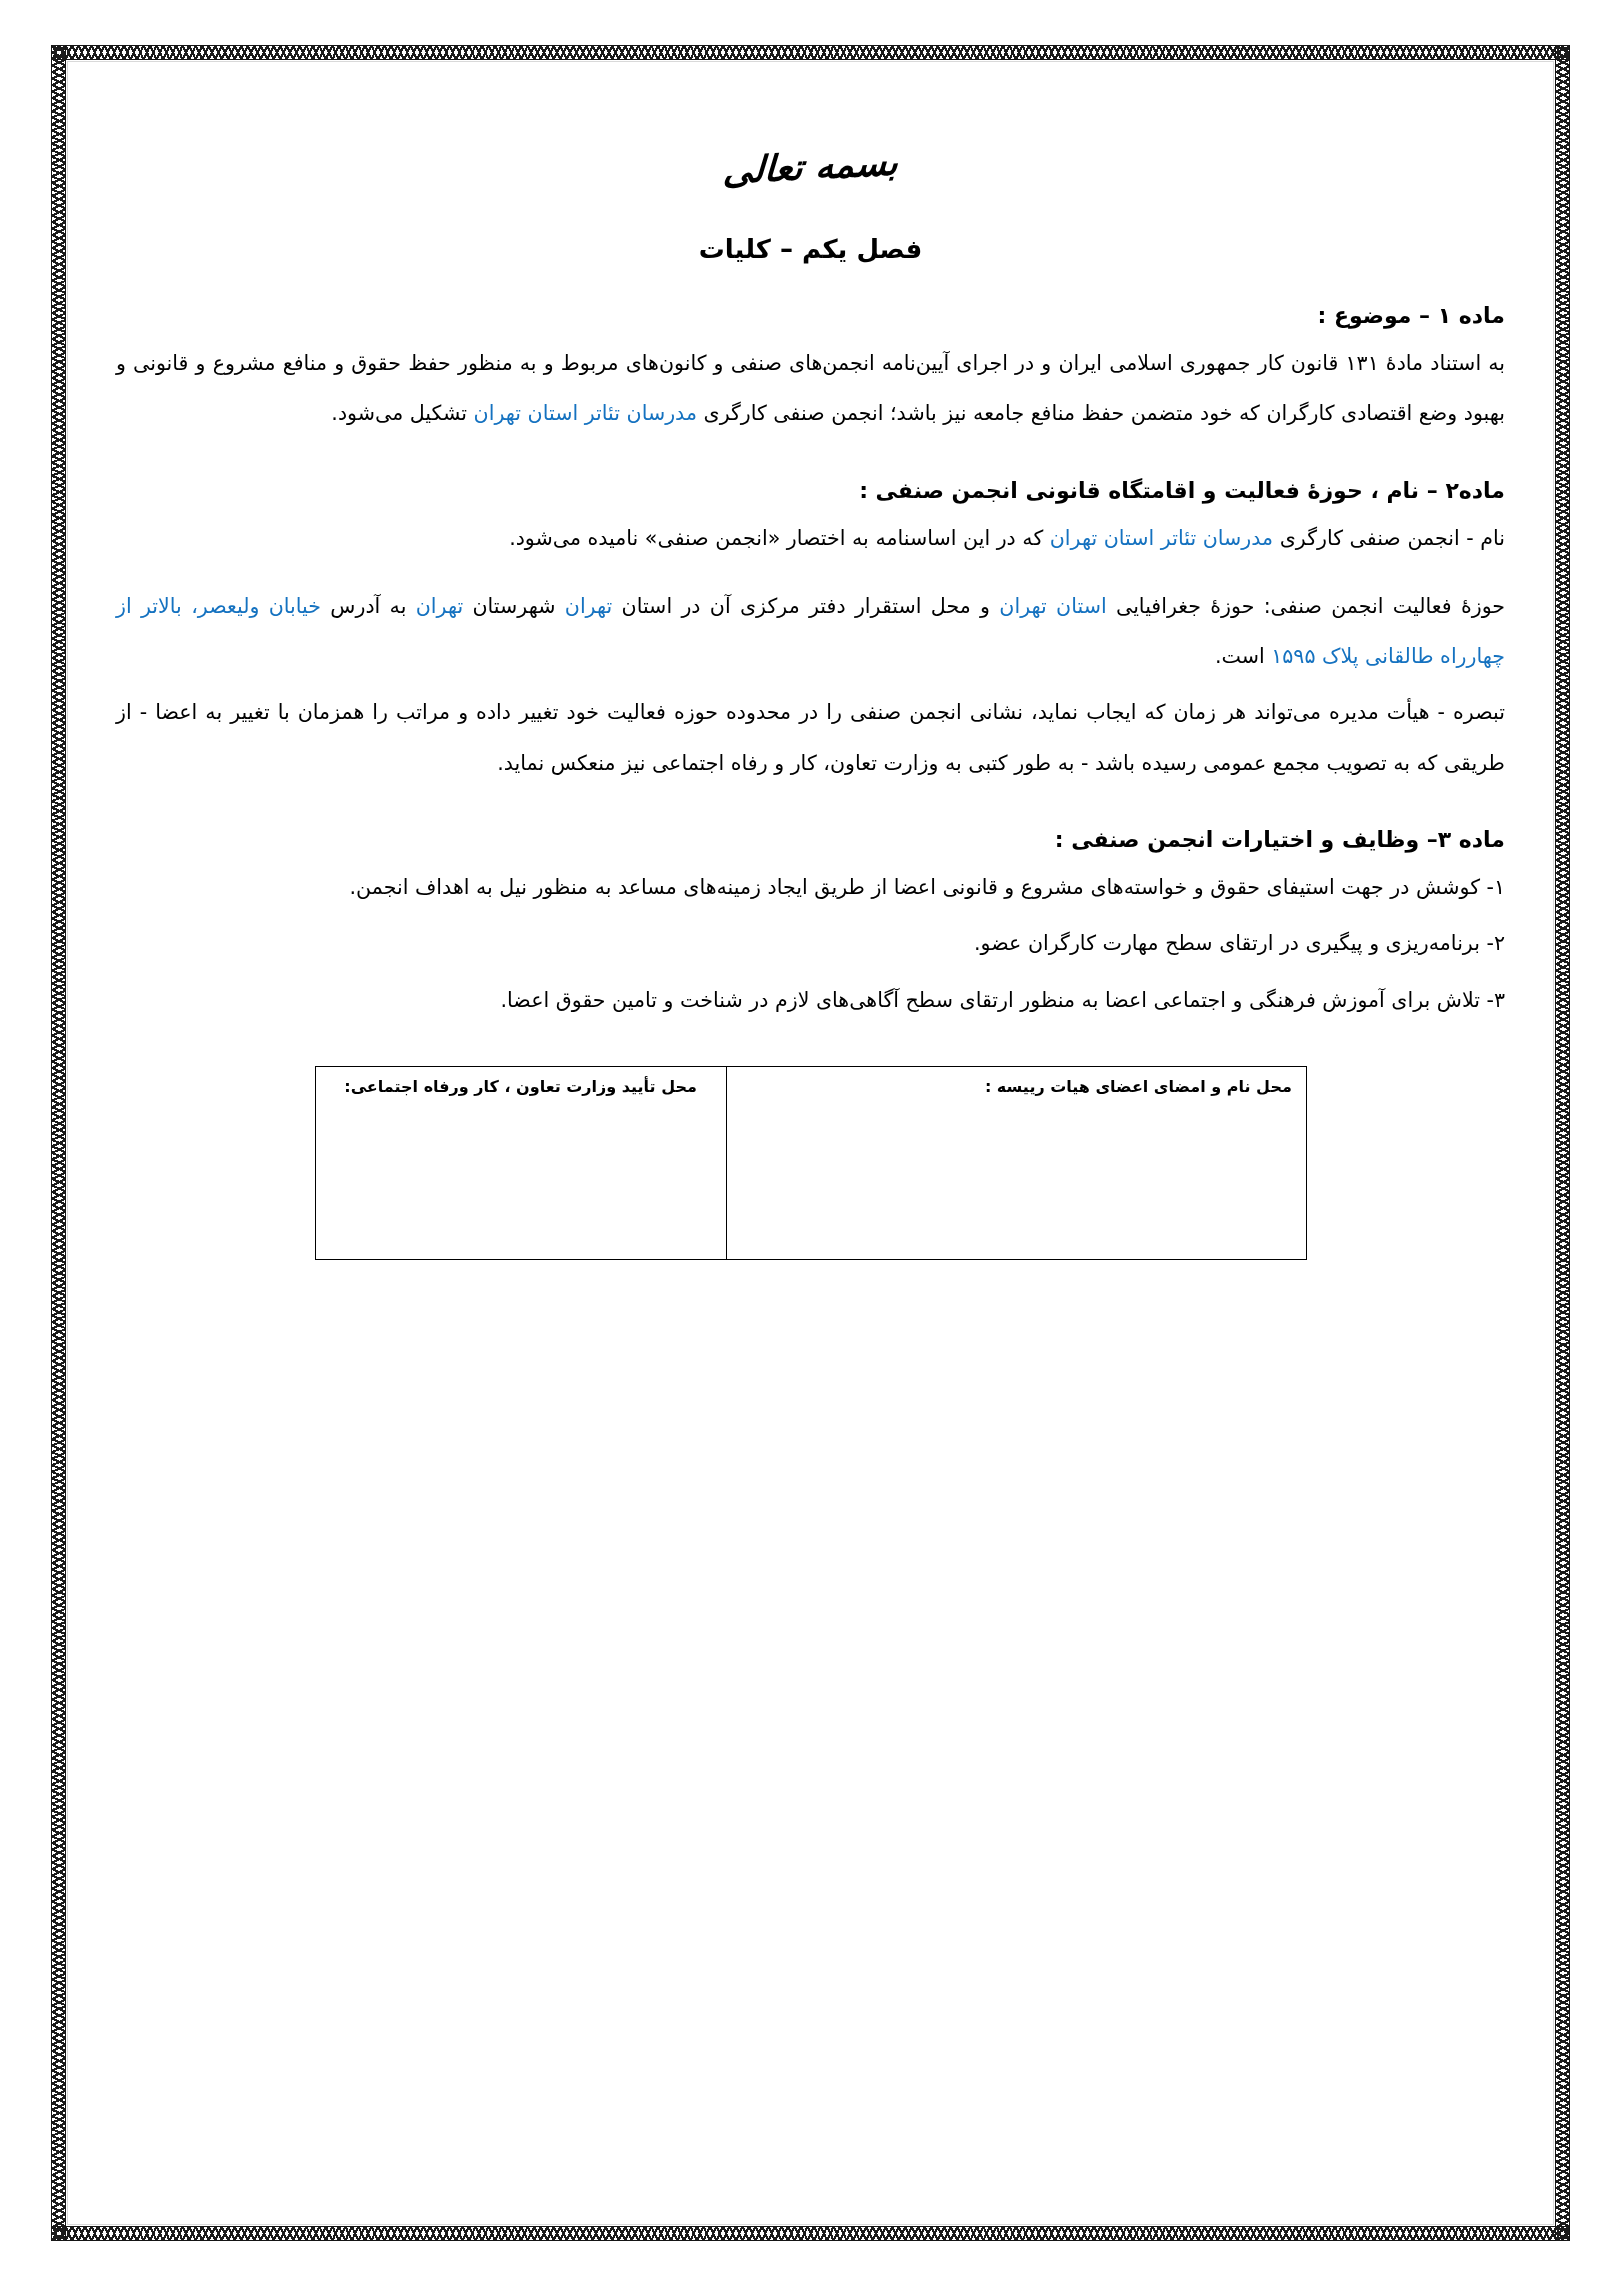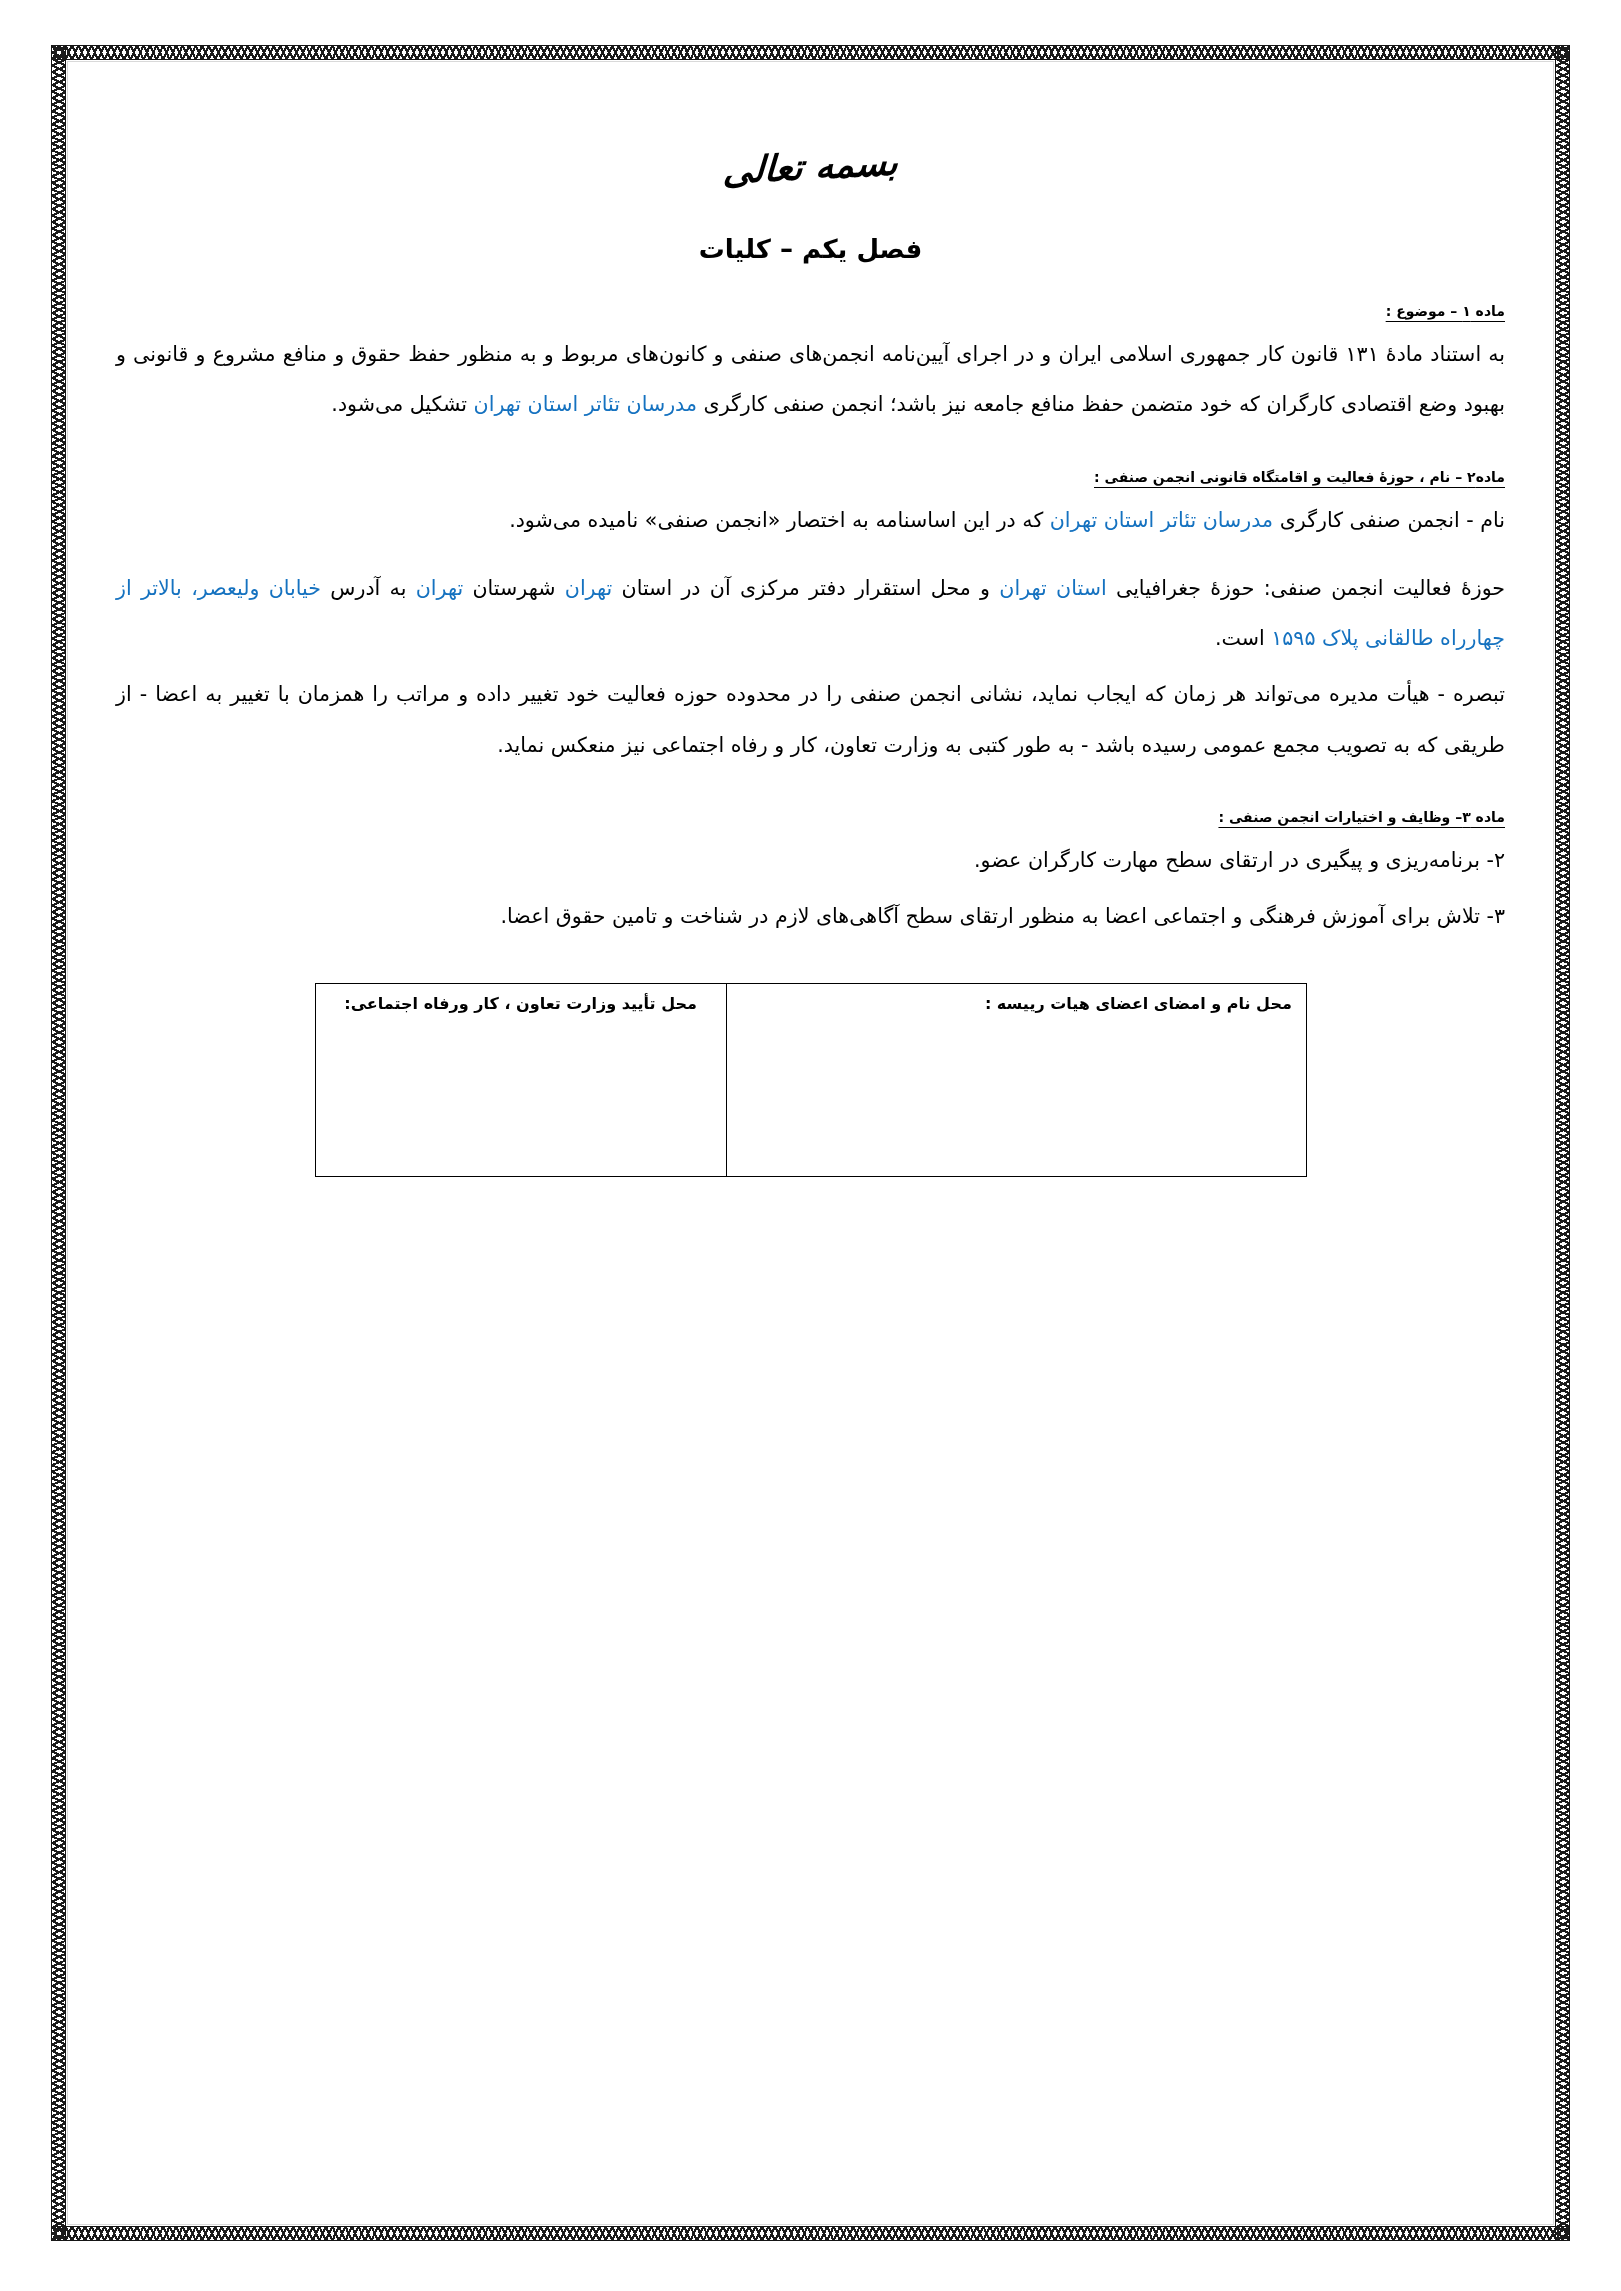--- a/index.html
+++ b/index.html
@@ -116,24 +116,23 @@
 
   .chapter-title {
     text-align: center;
     font-size: 26px;
     font-weight: bold;
     color: #000000;
     margin-top: 47px;
   }
 
   .article-head {
-    font-size: 14px;
-    font-weight: bold;
-    color: #000000;
-    text-decoration: underline;
+    font-size: 22px;
+    font-weight: bold;
+    color: #000000;
     text-underline-offset: 4.9px;
     text-align: right;
     margin-top: 39px;
     margin-bottom: 9.8px;
   }
 
   .para {
     font-size: 20.6px;
     color: #000000;
     line-height: 2.45;
@@ -204,20 +203,21 @@
     <div class="spacer-sm"></div>
 
     <p class="para">
       <span>حوزهٔ فعالیت انجمن صنفی: حوزهٔ جغرافیایی </span><span class="blue">استان تهران</span><span> و محل استقرار دفتر مرکزی آن در استان </span><span class="blue">تهران</span><span> شهرستان </span><span class="blue">تهران</span><span> به آدرس </span><span class="blue">خیابان ولیعصر، بالاتر از چهارراه طالقانی پلاک ۱۵۹۵</span><span> است.</span>
     </p>
 
     <p class="para">تبصره - هیأت مدیره می‌تواند هر زمان که ایجاب نماید، نشانی انجمن صنفی را در محدوده حوزه فعالیت خود تغییر داده و مراتب را همزمان با تغییر به اعضا - از طریقی که به تصویب مجمع عمومی رسیده باشد - به طور کتبی به وزارت تعاون، کار و رفاه اجتماعی نیز منعکس نماید.</p>
 
     <div class="article-head">ماده ۳– وظایف و اختیارات انجمن صنفی :</div>
 
+    <p class="para">۱- کوشش در جهت استیفای حقوق و خواسته‌های مشروع و قانونی اعضا از طریق ایجاد زمینه‌های مساعد به منظور نیل به اهداف انجمن.</p>
     <p class="para">۲- برنامه‌ریزی و پیگیری در ارتقای سطح مهارت کارگران عضو.</p>
     <p class="para">۳- تلاش برای آموزش فرهنگی و اجتماعی اعضا به منظور ارتقای سطح آگاهی‌های لازم در شناخت و تامین حقوق اعضا.</p>
 
     <div class="sign-table-wrap">
       <table class="sign-table">
         <tbody>
             <tr>
           <td class="cell-right">محل نام و امضای اعضای هیات رییسه :</td>
           <td class="cell-left">محل تأیید وزارت تعاون ، کار ورفاه اجتماعی:</td>
         </tr>

